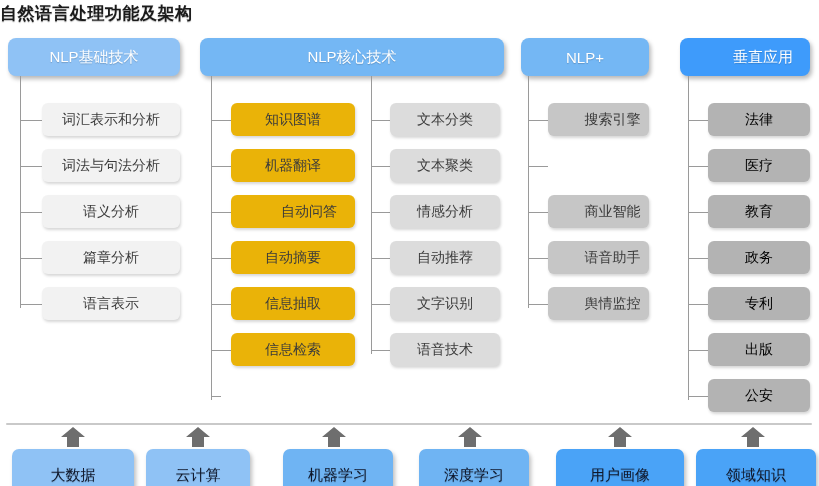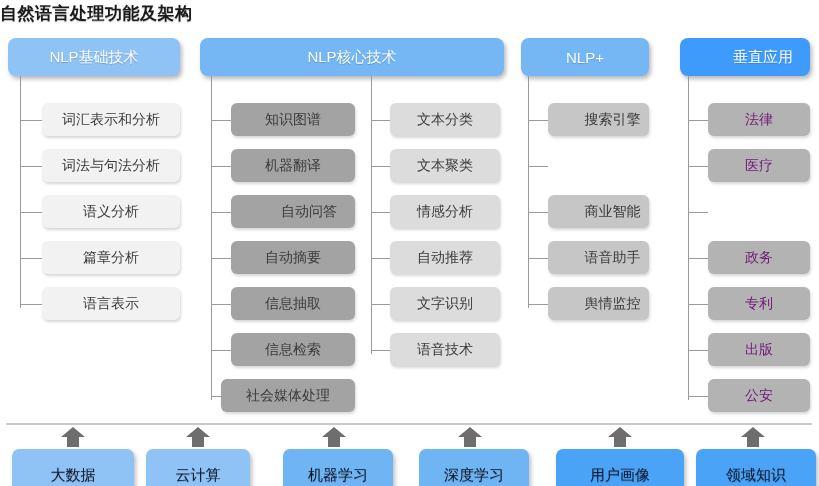--- a/index.html
+++ b/index.html
@@ -39,24 +39,24 @@
   
   .leaf{
     position:absolute;
     height:33px;border-radius:6px;
     display:flex;align-items:center;justify-content:center;
     font-size:14px;color:#3b3b3b;
     box-sizing:border-box;
     box-shadow:1px 2px 3px rgba(0,0,0,.16);
   }
   .tone-a{background:#f2f2f2;}
-  .tone-b{background:#a3a3a3;}
+  .tone-b{background:#eab308;}
   .tone-c{background:#dcdcdc;}
   .tone-d{background:#c6c6c6;padding-left:28px;}
-  .tone-e{background:#b3b3b3;color:#701a75;}
+  .tone-e{background:#b3b3b3;color:#000000;}
 
   
   .trunk{position:absolute;width:1px;background:#9a9a9a;}
   .branch{position:absolute;height:1px;background:#9a9a9a;}
 
   
   .divider{
     position:absolute;height:2px;background:#c9c9c9;border-radius:1px;
   }
   .foot{
@@ -115,21 +115,20 @@
   <div class="branch" style="left:211px;top:258px;width:20px;"></div>
   <div class="leaf tone-b" style="left:231px;top:241px;width:124px;">自动摘要</div>
 
   <div class="branch" style="left:211px;top:304px;width:20px;"></div>
   <div class="leaf tone-b" style="left:231px;top:287px;width:124px;">信息抽取</div>
 
   <div class="branch" style="left:211px;top:350px;width:20px;"></div>
   <div class="leaf tone-b" style="left:231px;top:333px;width:124px;">信息检索</div>
 
   <div class="branch" style="left:211px;top:396px;width:10px;"></div>
-  <div class="leaf tone-b" style="left:221px;top:379px;width:134px;">社会媒体处理</div>
 
   <div class="trunk" style="left:371px;top:76px;height:278px;"></div>
 
   <div class="branch" style="left:371px;top:120px;width:19px;"></div>
   <div class="leaf tone-c" style="left:390px;top:103px;width:110px;">文本分类</div>
 
   <div class="branch" style="left:371px;top:166px;width:19px;"></div>
   <div class="leaf tone-c" style="left:390px;top:149px;width:110px;">文本聚类</div>
 
   <div class="branch" style="left:371px;top:212px;width:19px;"></div>
@@ -164,20 +163,21 @@
   <div class="hdr hdr-strong" style="left:680px;top:38px;width:130px;padding-left:36px;">垂直应用</div>
   <div class="trunk" style="left:688px;top:76px;height:324px;"></div>
 
   <div class="branch" style="left:688px;top:120px;width:20px;"></div>
   <div class="leaf tone-e" style="left:708px;top:103px;width:102px;">法律</div>
 
   <div class="branch" style="left:688px;top:166px;width:20px;"></div>
   <div class="leaf tone-e" style="left:708px;top:149px;width:102px;">医疗</div>
 
   <div class="branch" style="left:688px;top:212px;width:20px;"></div>
+  <div class="leaf tone-e" style="left:708px;top:195px;width:102px;">教育</div>
 
   <div class="branch" style="left:688px;top:258px;width:20px;"></div>
   <div class="leaf tone-e" style="left:708px;top:241px;width:102px;">政务</div>
 
   <div class="branch" style="left:688px;top:304px;width:20px;"></div>
   <div class="leaf tone-e" style="left:708px;top:287px;width:102px;">专利</div>
 
   <div class="branch" style="left:688px;top:350px;width:20px;"></div>
   <div class="leaf tone-e" style="left:708px;top:333px;width:102px;">出版</div>
 

